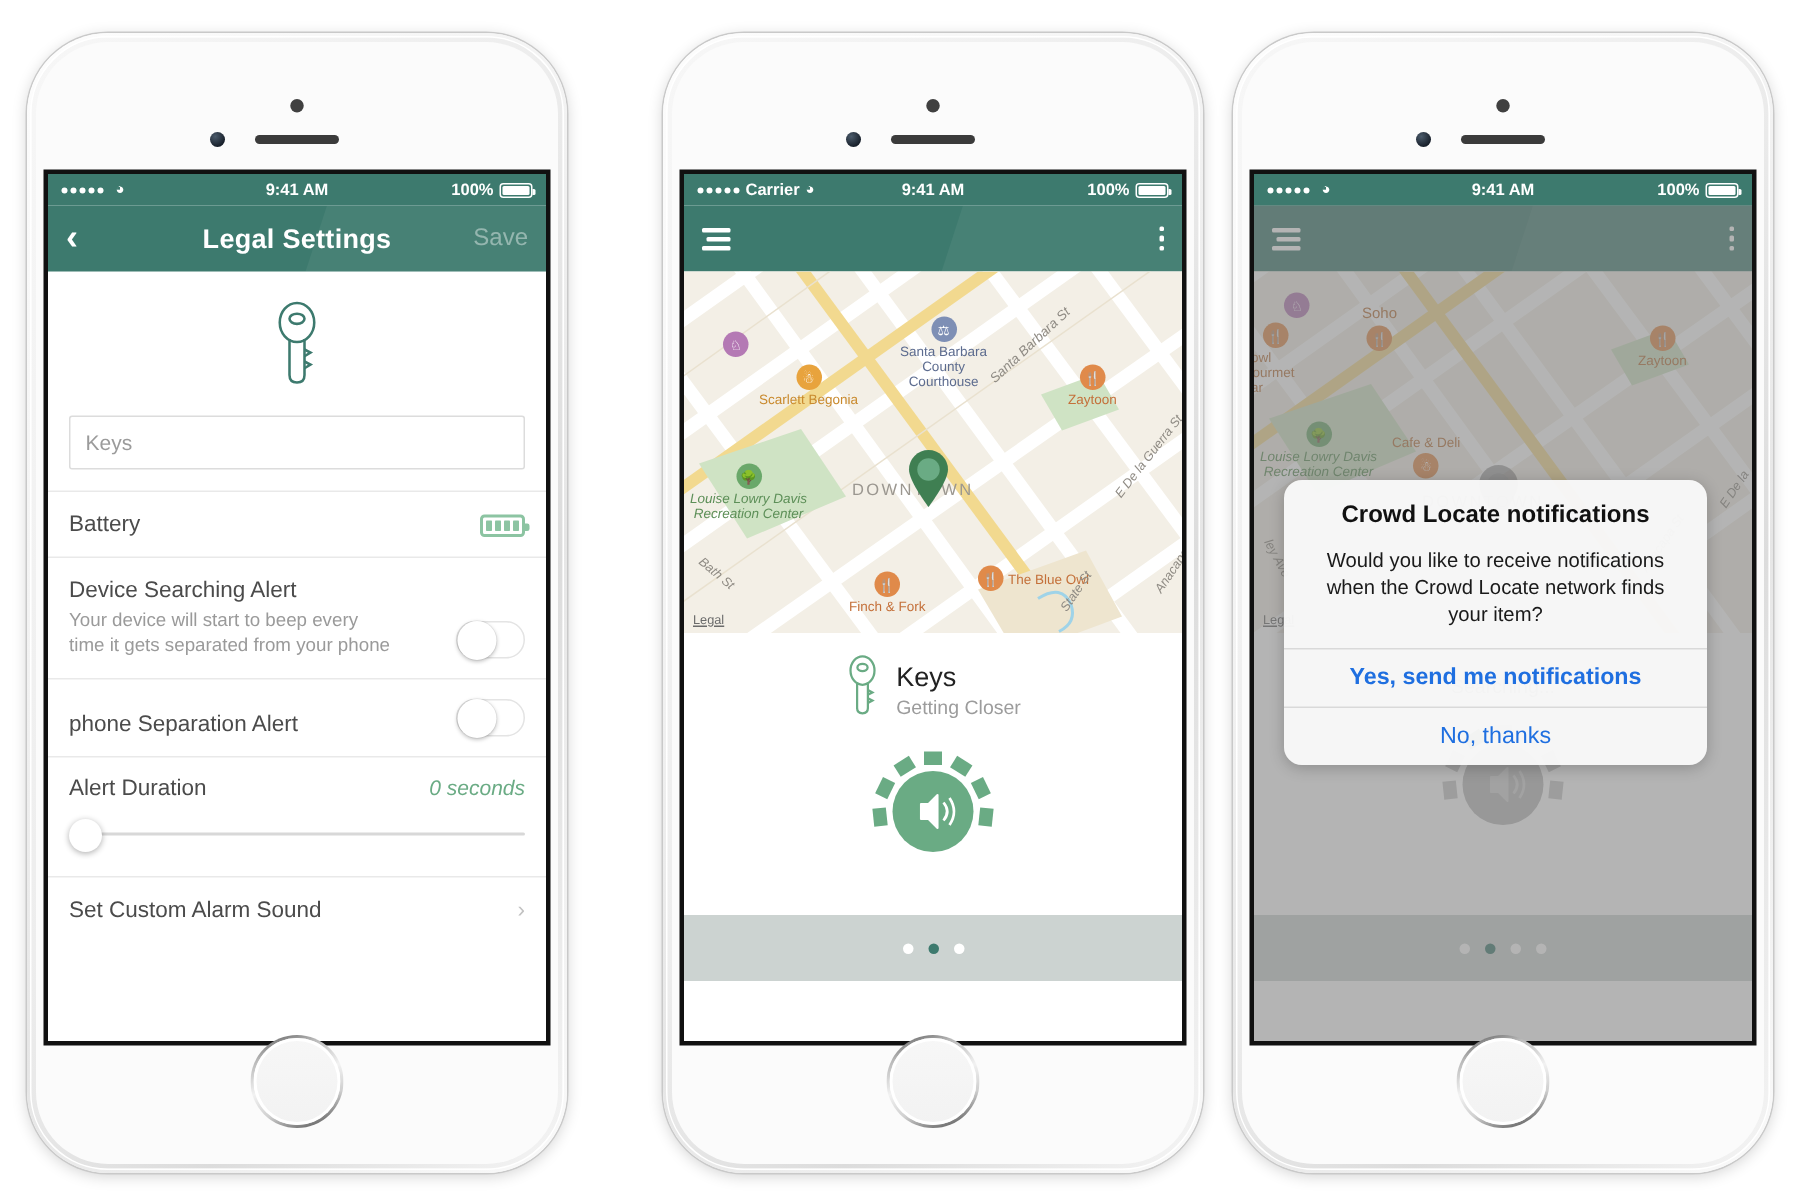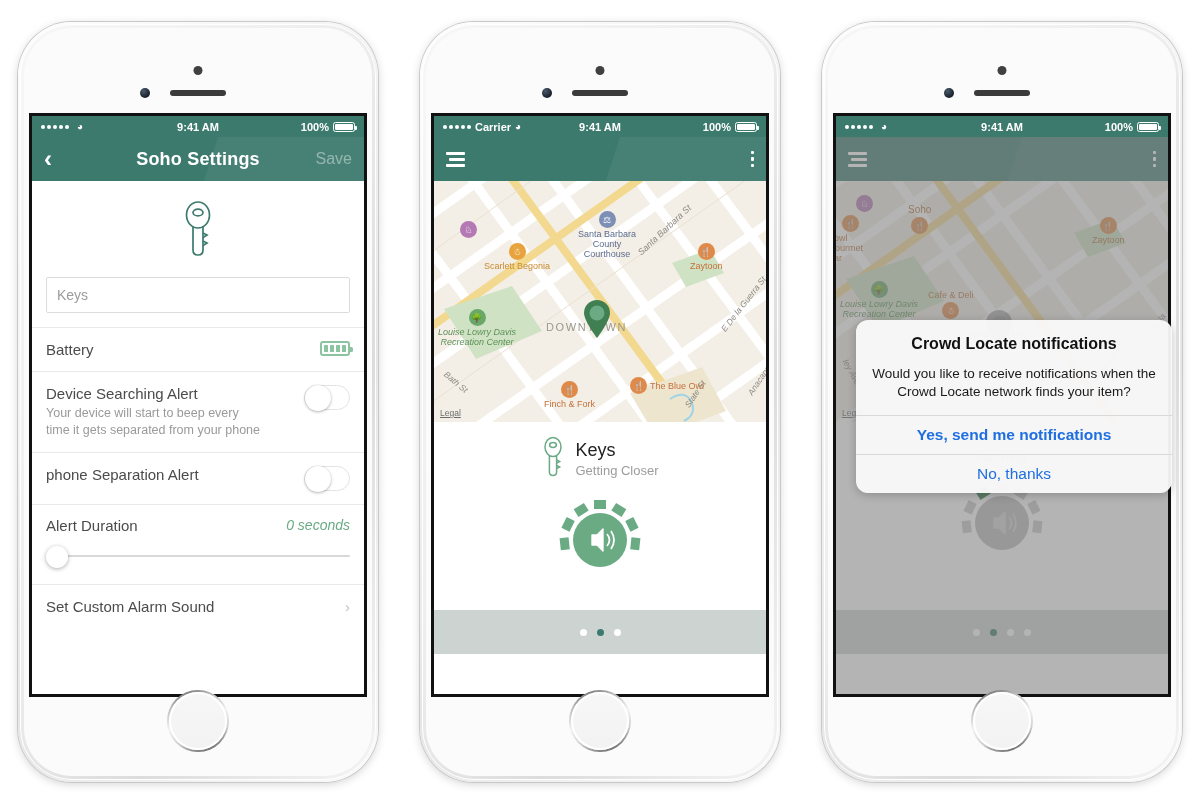--- a/index.html
+++ b/index.html
@@ -21,21 +21,21 @@
     background:linear-gradient(135deg,#fdfdfd 0%,#f2f2f2 38%,#e6e6e6 62%,#fafafa 100%);
     box-shadow:0 0 0 1px #c9c9c9, 0 2px 10px rgba(0,0,0,.18);
   }
   .phone::before{ 
     content:""; position:absolute; inset:2px; border-radius:52px;
     border:1.5px solid #ffffff;
     background:linear-gradient(120deg,#f7f7f7,#ededed 45%,#dcdcdc 70%,#f4f4f4);
   }
   .phone-inner { position:absolute; inset:6px; border-radius:48px; background:#fbfbfb; overflow:hidden;}
   .ph1 { left:18px; }
-  .ph2 { left:420px; }
+  .ph2 { left:442px; }
   .ph3 { left:822px; }
 
   .earpiece{
     position:absolute; top:62px; left:50%; transform:translateX(-50%);
     width:56px; height:6px; border-radius:3px; background:#3b3b3b;
   }
   .cam{
     position:absolute; top:60px; left:50%; margin-left:-58px;
     width:10px; height:10px; border-radius:50%;
     background:radial-gradient(circle at 35% 30%,#4a5a6a,#18202b 70%);
@@ -114,21 +114,21 @@
   .s1-body{height:513px;background:#fff;overflow:hidden;}
   .key-hero{height:96px;display:flex;align-items:center;justify-content:center;}
   .name-field-wrap{padding:0 14px 14px;}
   .name-field{
     height:36px;border:1px solid #dcdcdc;border-radius:2px;
     display:flex;align-items:center;padding:0 10px;
     font-size:14px;color:#9b9b9b;background:#fff;
   }
   .row{
     border-top:1px solid #e9e9e9;padding:13px 14px;
-    display:flex;align-items:flex-start;justify-content:space-between;gap:24px;
+    display:flex;align-items:flex-end;justify-content:space-between;gap:24px;
   }
   .row-label{font-size:15px;color:#4b4b4b;}
   .row-sub{font-size:12.5px;color:#9a9a9a;line-height:1.35;margin-top:3px;max-width:215px;}
   .row-col{display:flex;flex-direction:column;}
   .battery-ico{
     width:30px;height:15px;border:2px solid #8cc4a2;border-radius:3px;
     position:relative;display:flex;align-items:center;gap:1.5px;padding:2px;
   }
   .battery-ico::after{content:"";position:absolute;right:-4.5px;top:3.5px;width:3px;height:5px;background:#8cc4a2;border-radius:0 1.5px 1.5px 0;}
   .battery-ico b{flex:1;height:100%;background:#8cc4a2;border-radius:.5px;display:block;}
@@ -228,21 +228,21 @@
           <div class="sb-right">
             <span>100%</span>
             <span class="batt">
                 <i></i>
               </span>
           </div>
         </div>
 
         <div class="navbar">
           <span class="back-chev">‹</span>
-          <span class="nav-title">Soho Settings</span>
+          <span class="nav-title">Legal Settings</span>
           <span class="save-btn">Save</span>
         </div>
 
         <div class="s1-body">
           <div class="key-hero">
             <svg width="34" height="58" viewBox="0 0 34 58">
               <ellipse cx="17" cy="15" rx="11.5" ry="13" fill="none" stroke="#3d7a6e" stroke-width="1.7"></ellipse>
               <ellipse cx="17" cy="12.5" rx="5" ry="3.4" fill="none" stroke="#3d7a6e" stroke-width="1.7"></ellipse>
               <path d="M12 26 L12 50 Q12 55 17 55 Q22 55 22 50 L22 26" fill="none" stroke="#3d7a6e" stroke-width="1.7"></path>
               <path d="M22 33 L26 35 L22 37.5" fill="none" stroke="#3d7a6e" stroke-width="1.7"></path>
@@ -627,21 +627,21 @@
           <i></i>
           <i class="on"></i>
           <i></i>
           <i></i>
         </div>
 
         <div class="dim-overlay"></div>
       </div>
 
 
-      <div class="alert-box" style="left:28px;top:292px;position:absolute;z-index:10;width:316px">
+      <div class="alert-box" style="left:28px;top:292px;position:absolute;z-index:10;width:282px">
         <div class="alert-body">
           <div class="alert-title">Crowd Locate notifications</div>
           <div class="alert-msg">Would you like to receive notifications when the Crowd Locate network finds your item?</div>
         </div>
         <div class="alert-act bold">Yes, send me notifications</div>
         <div class="alert-act">No, thanks</div>
       </div>
 
       <div class="home-btn"></div>
     </div>

